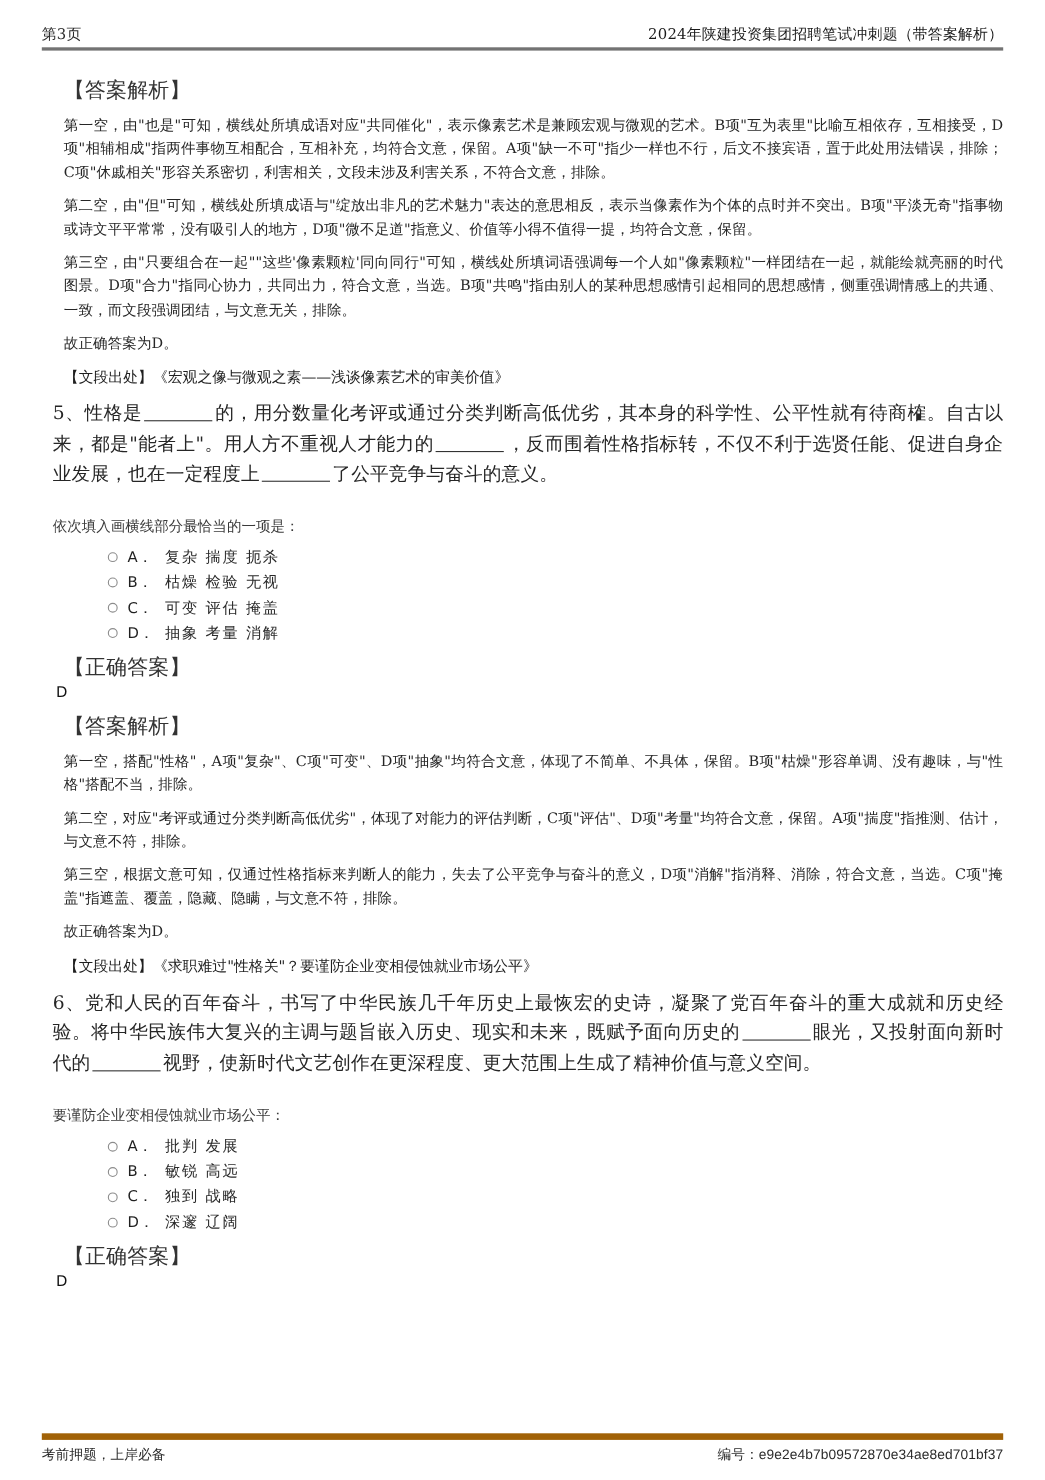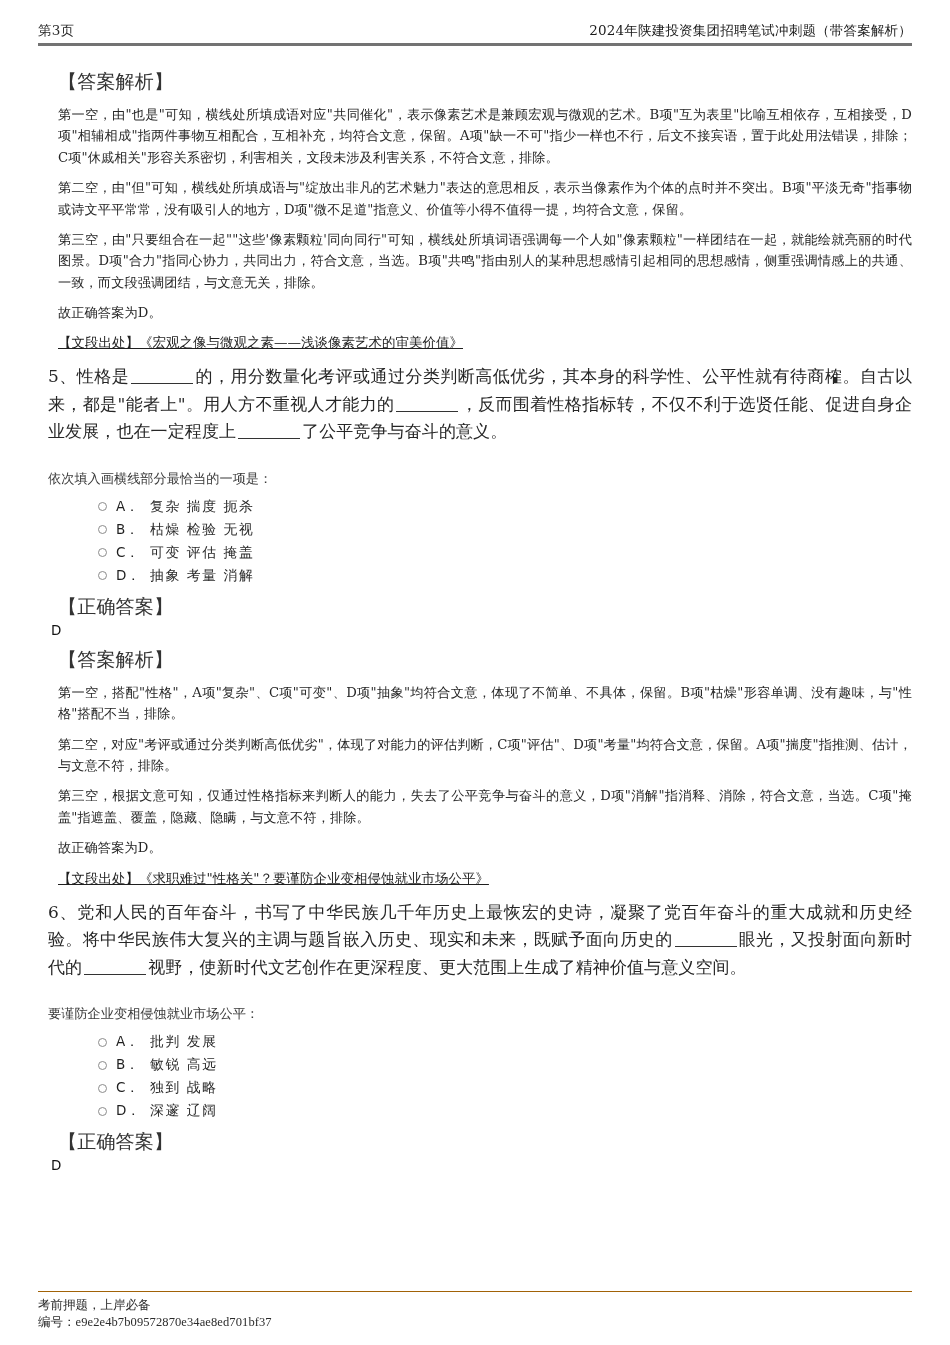--- a/index.html
+++ b/index.html
@@ -73,21 +73,20 @@
   }
   .prompt {
     font-size: 13.2px;
     color: #3a3a3a;
     margin: 24px 0 10px 10px;
   }
   .source {
     font-size: 13.5px;
     color: #1f1f1f;
     margin: 11px 0 11px 20px;
-    text-decoration: underline;
   }
   .answer-letter {
     font-size: 13.5px;
     color: #111111;
     margin: 1px 0 2px 13px;
     font-family: "DejaVu Sans", "Liberation Sans", sans-serif;
   }
 
   
   .blank {
@@ -130,34 +129,33 @@
     letter-spacing: 1.6px;
     color: #2a2a2a;
   }
 
   
   .footer {
     position: absolute;
     left: 38px;
     right: 38px;
     bottom: 22px;
-    border-top: 1px solid #a16207;
+    border-top: 6px solid #a16207;
     padding-top: 5px;
     display: flex;
     align-items: flex-start;
     justify-content: space-between;
     font-size: 12.5px;
     color: #2b2b2b;
-    flex-direction: column;
   }
   .footer-right {
     font-size: 12.5px;
   }
   .footer-code {
-    font-family: Liberation Serif, serif;
+    font-family: Liberation Sans, sans-serif;
     letter-spacing: 0.1px;
   }
 </style>
 </head>
 <body>
 
 <div class="page">
 
   <div class="header">
     <div class="header-left">第3页</div>

